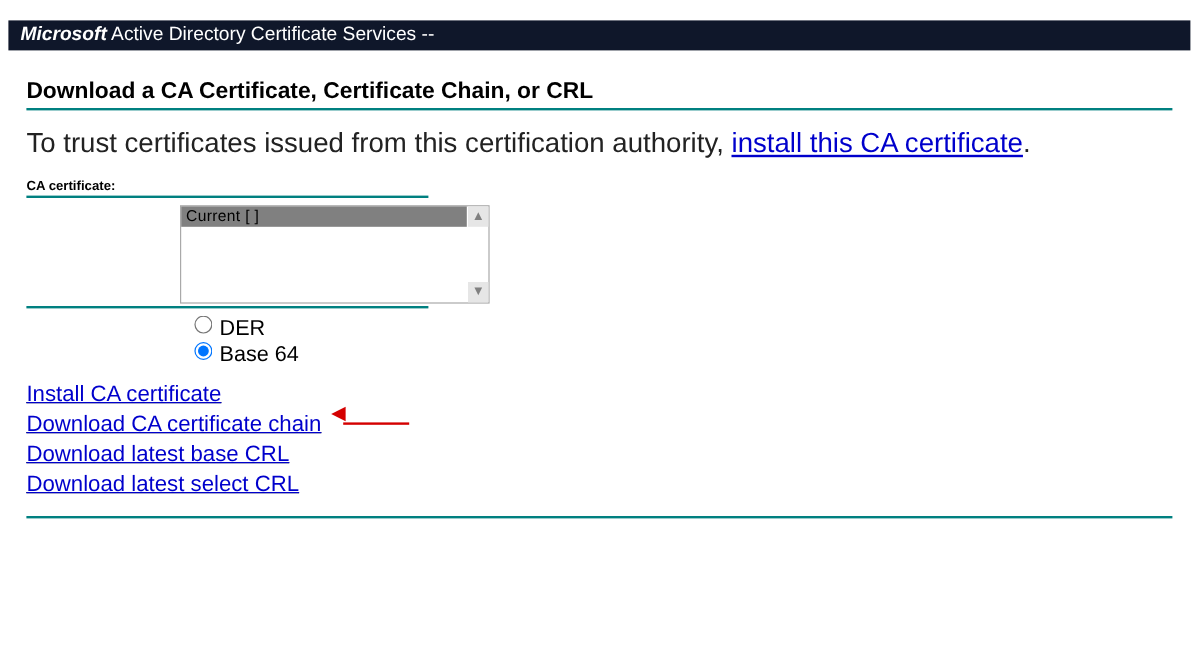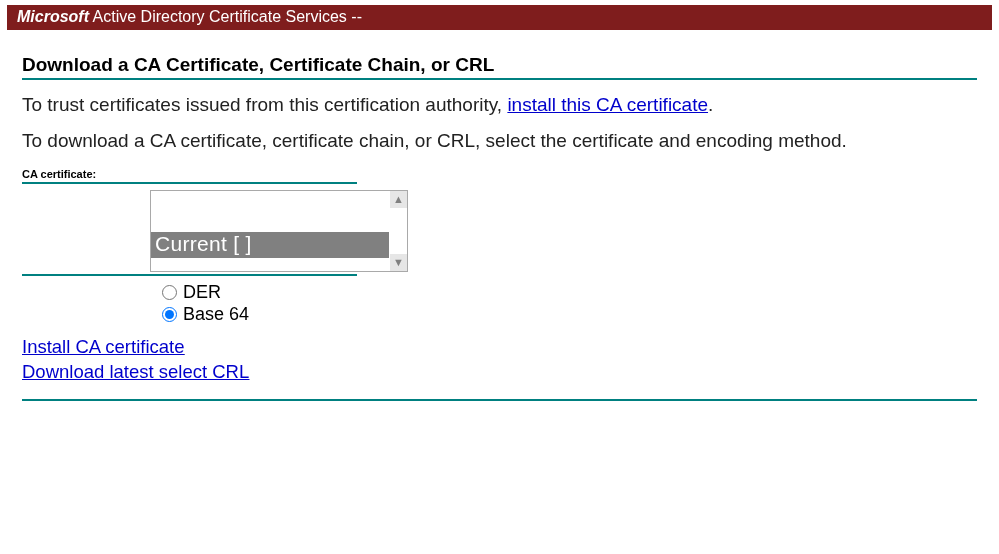--- a/index.html
+++ b/index.html
@@ -5,46 +5,46 @@
   html, body {
     margin: 0;
     padding: 0;
     font-family: Arial, Helvetica, sans-serif;
     font-size: 16px;
     color: #000;
     background: #fff;
     width: 999px;
   }
   .header-bar {
-    background: #7f1d1d;
+    background: #0f172a;
     color: #fff;
     padding: 3px 10px 4px 10px;
     font-size: 16px;
-    margin: 5px 7px 0 7px;
+    margin: 17px 7px 0 7px;
   }
   .header-bar .ms {
     font-weight: bold;
     font-style: italic;
   }
   .content {
     padding: 6px 22px;
   }
   h1.page-title {
     font-size: 19px;
     font-weight: bold;
     margin: 18px 0 2px 0;
   }
   .title-rule, .bottom-rule {
     border: none;
     border-top: 2px solid #008080;
     margin: 2px 0 14px 0;
   }
   .bottom-rule { margin-top: 14px; }
   p.body-text {
-    font-size: 19px;
+    font-size: 23px;
     margin: 14px 0;
     color: #222;
   }
   a.link {
     color: #0000cc;
     text-decoration: underline;
     cursor: pointer;
   }
   .section-label {
     font-size: 11px;
@@ -65,47 +65,46 @@
     height: 82px;
     border: 1px solid #a9a9a9;
     box-sizing: border-box;
     background: #fff;
   }
   .listbox-wrap .selected-row {
     position: absolute;
     top: 0; left: 0;
     width: calc(100% - 18px);
     background: #808080;
-    color: #ffffff;
-    font-size: 21px;
+    color: #000000;
+    font-size: 13px;
     padding: 0 4px 2px 4px;
     box-sizing: border-box;
     letter-spacing: 0.3px;
-    margin-top: 41px;
   }
   .listbox-wrap .scroll-up,
   .listbox-wrap .scroll-down {
     position: absolute;
     right: 0;
     width: 17px;
     height: 17px;
     background: #e6e6e6;
     color: #808080;
     font-size: 11px;
     text-align: center;
     line-height: 17px;
     user-select: none;
   }
   .listbox-wrap .scroll-up { top: 0; }
   .listbox-wrap .scroll-down { bottom: 0; }
   .radio-row {
     font-size: 18px;
     margin: 1px 0;
     display: flex;
-    align-items: center;
+    align-items: flex-start;
   }
   .radio-row input[type=radio]{
     margin: 0 6px 0 12px;
     width: 15px; height: 15px;
   }
   .links-list {
     margin-top: 10px;
     text-decoration: underline;
   }
   .links-list a.link {
@@ -149,21 +148,20 @@
 
 <div class="content">
 
   <h1 class="page-title">Download a CA Certificate, Certificate Chain, or CRL</h1>
   <hr class="title-rule">
 
   <p class="body-text">
     <span>To trust certificates issued from this certification authority, </span><a href="#" class="link">install this CA certificate</a><span>.</span>
   </p>
 
-  <p class="body-text">To download a CA certificate, certificate chain, or CRL, select the certificate and encoding method.</p>
 
   <div class="section-label">CA certificate:</div>
   <hr class="section-label-rule">
 
   <div class="indent-block">
     <div class="listbox-wrap">
       <div class="selected-row">Current [                                          ]</div>
       <div class="scroll-up">▲</div>
       <div class="scroll-down">▼</div>
     </div>
@@ -177,18 +175,25 @@
       <span>DER</span>
     </label>
     <label class="radio-row">
       <input type="radio" name="enc" checked="" style="">
       <span>Base 64</span>
     </label>
   </div>
 
   <div class="links-list">
     <a href="#" class="link">Install CA certificate</a>
+    <div class="chain-row">
+      <a href="#" class="link">Download CA certificate chain</a>
+      <span class="arrow-wrap">
+        <span class="arrow-head"></span><span class="arrow-shaft"></span>
+      </span>
+    </div>
+    <a href="#" class="link">Download latest base CRL</a>
     <a href="#" class="link">Download latest select CRL</a>
   </div>
 
   <hr class="bottom-rule">
 
 </div>
 
 </body></html>

